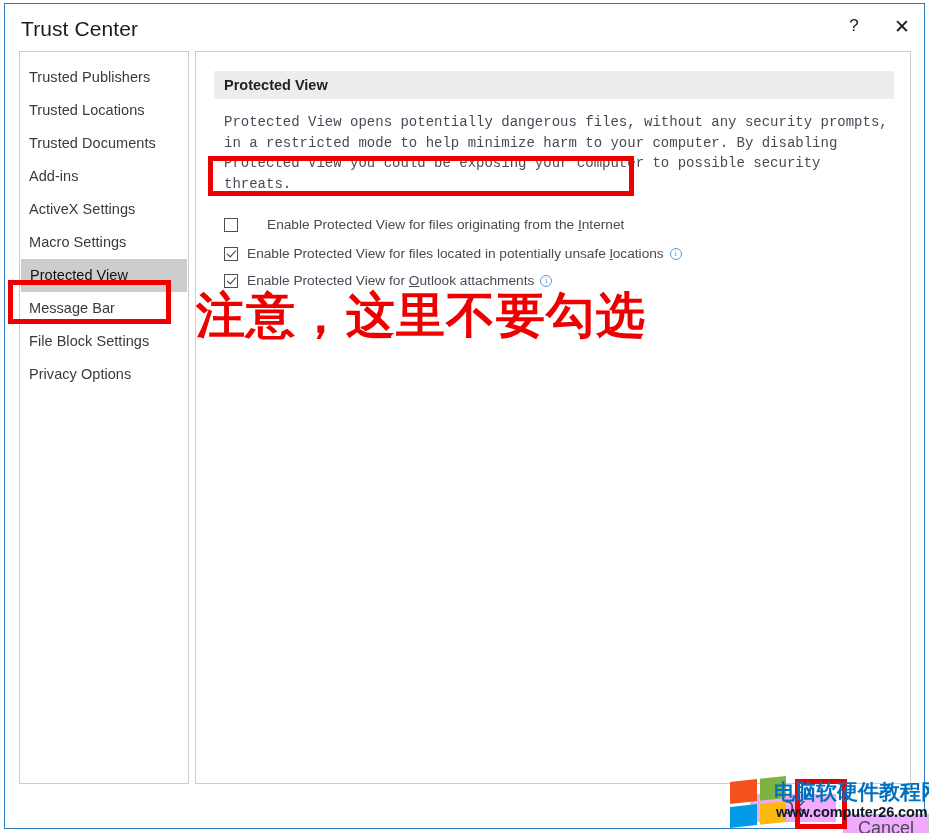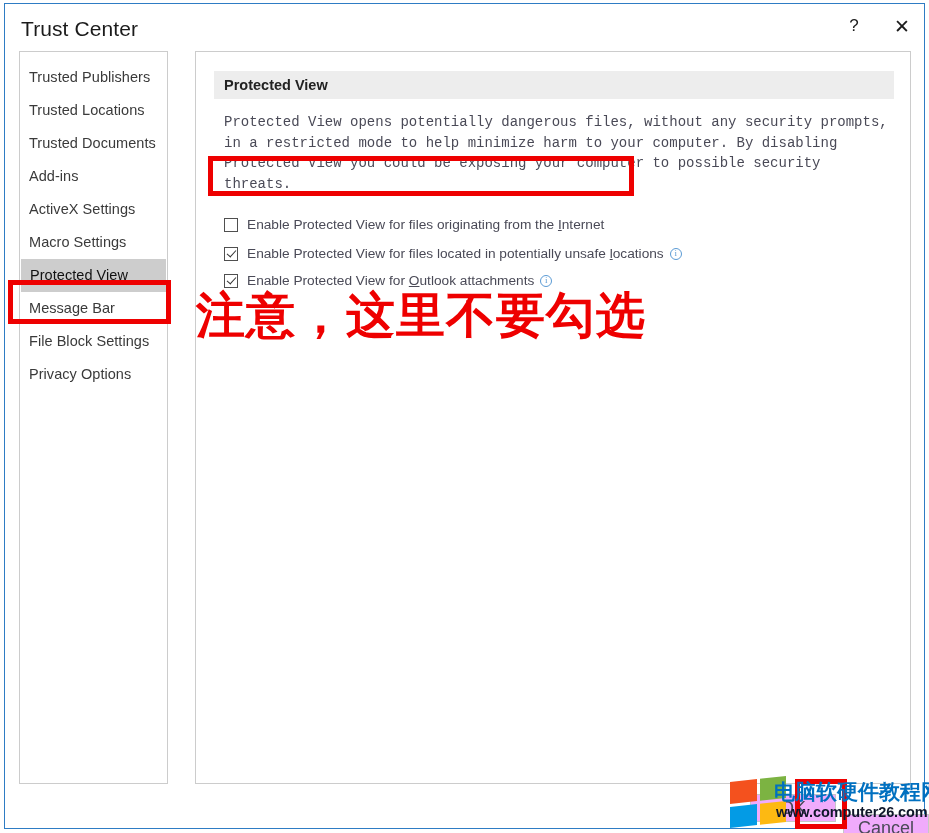--- a/index.html
+++ b/index.html
@@ -58,21 +58,21 @@
     background: transparent;
   }
   #help-btn  { left: 828px; font-size: 17px; }
   #close-btn { left: 876px; font-size: 19px; font-weight: 300; }
 
   
   #sidebar {
     position: absolute;
     left: 14px;
     top: 47px;
-    width: 149px;
+    width: 170px;
     height: 733px;
     box-sizing: border-box;
     border: 1px solid #cccccc;
     background: #ffffff;
     padding-top: 9px;
   }
   .nav-item {
     position: relative;
     height: 33px;
     line-height: 33px;
@@ -130,21 +130,21 @@
   
   .cb-row {
     position: absolute;
     left: 28px;
     display: flex;
     align-items: center;
     font-size: 13.7px;
     color: #4a4a57;
     white-space: nowrap;
   }
-  #cb-row-0 { top: 165px; }
+  #cb-row-0 { top: 165px; gap: 20px; }
   #cb-row-1 { top: 194px; }
   #cb-row-2 { top: 221px; }
 
   .cb-box {
     position: relative;
     width: 14px;
     height: 14px;
     box-sizing: border-box;
     border: 1.4px solid #4f4f4f;
     background: #ffffff;

